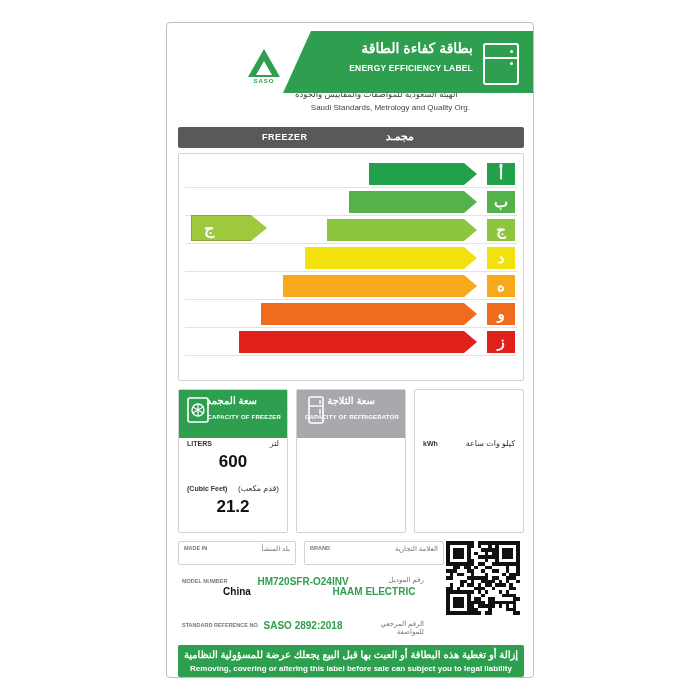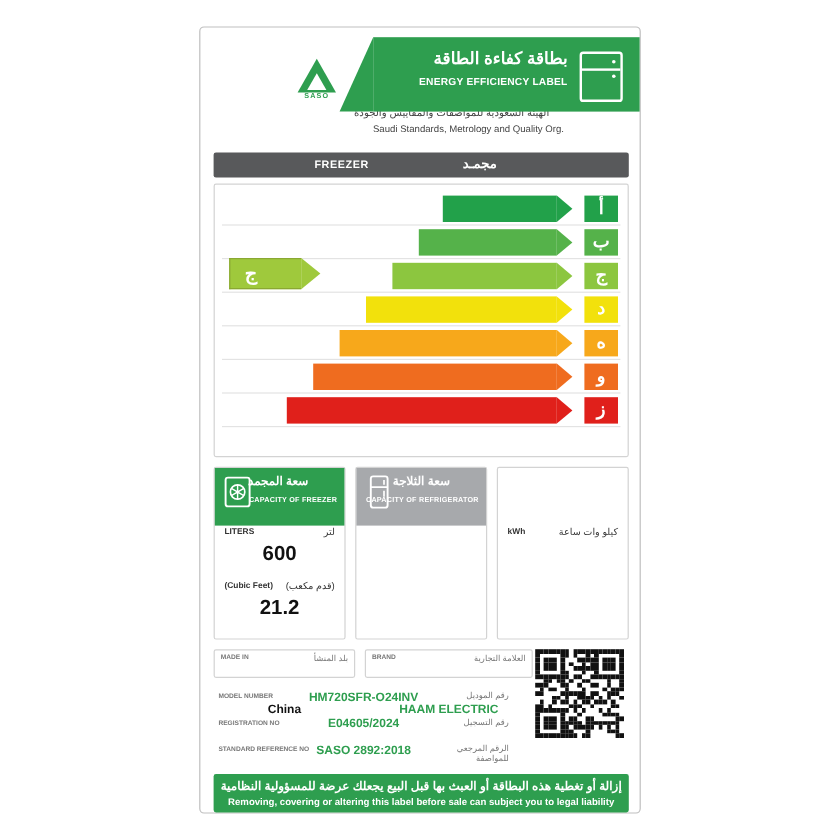--- a/index.html
+++ b/index.html
@@ -634,25 +634,20 @@
         <div class="lbl-ar">العلامة التجارية</div>
         <div class="val green">HAAM ELECTRIC</div>
       </div>
 
       <div class="flat-row" style="top:32px;">
         <div class="lbl-en">MODEL NUMBER</div>
         <div class="lbl-ar">رقم الموديل</div>
         <div class="val">HM720SFR-O24INV</div>
       </div>
 
-      <div class="flat-row" style="top:54px;">
-        <div class="lbl-en">REGISTRATION NO</div>
-        <div class="lbl-ar">رقم التسجيل</div>
-        <div class="val">E04605/2024</div>
-      </div>
 
       <div class="flat-row" style="top:76px;">
         <div class="lbl-en">STANDARD REFERENCE NO</div>
         <div class="lbl-ar">الرقم المرجعي للمواصفة</div>
         <div class="val">SASO 2892:2018</div>
       </div>
 
       <div class="qr" id="qr">
           <div class="cell" style="left: 0px; top: 0px; width: 3.52381px; height: 3.52381px;"></div>
           <div class="cell" style="left: 3.52381px; top: 0px; width: 3.52381px; height: 3.52381px;"></div>

